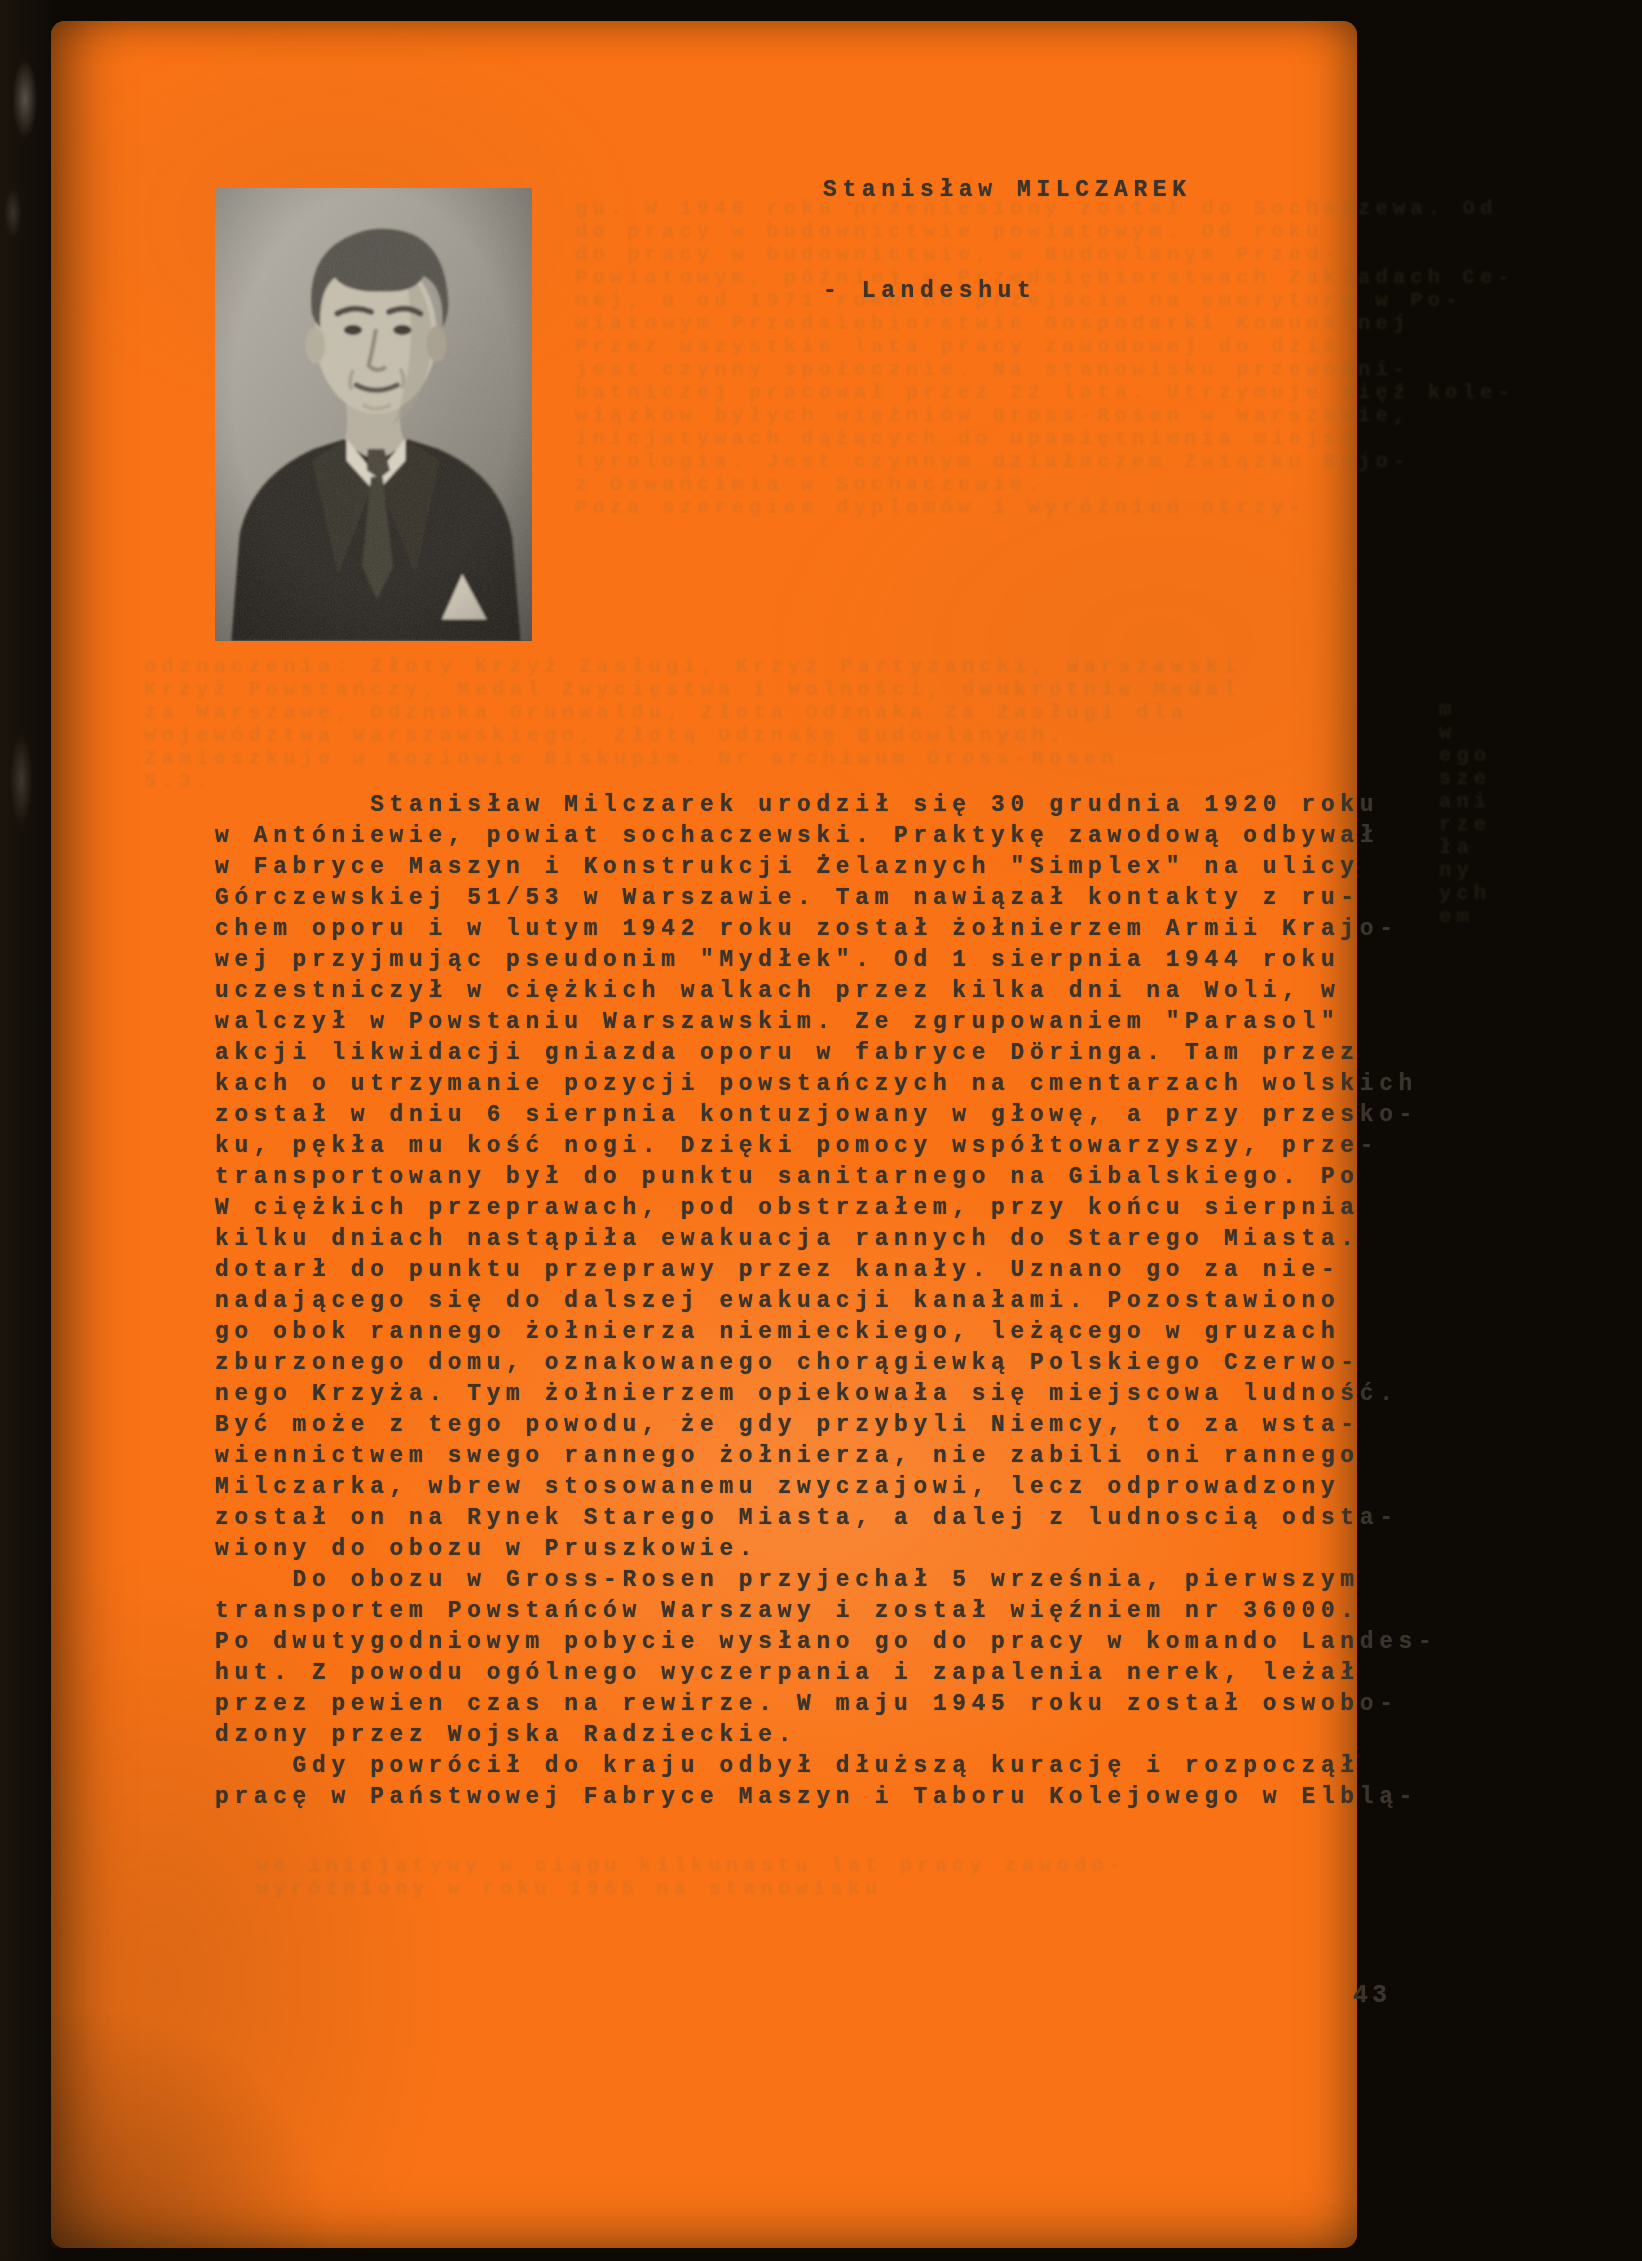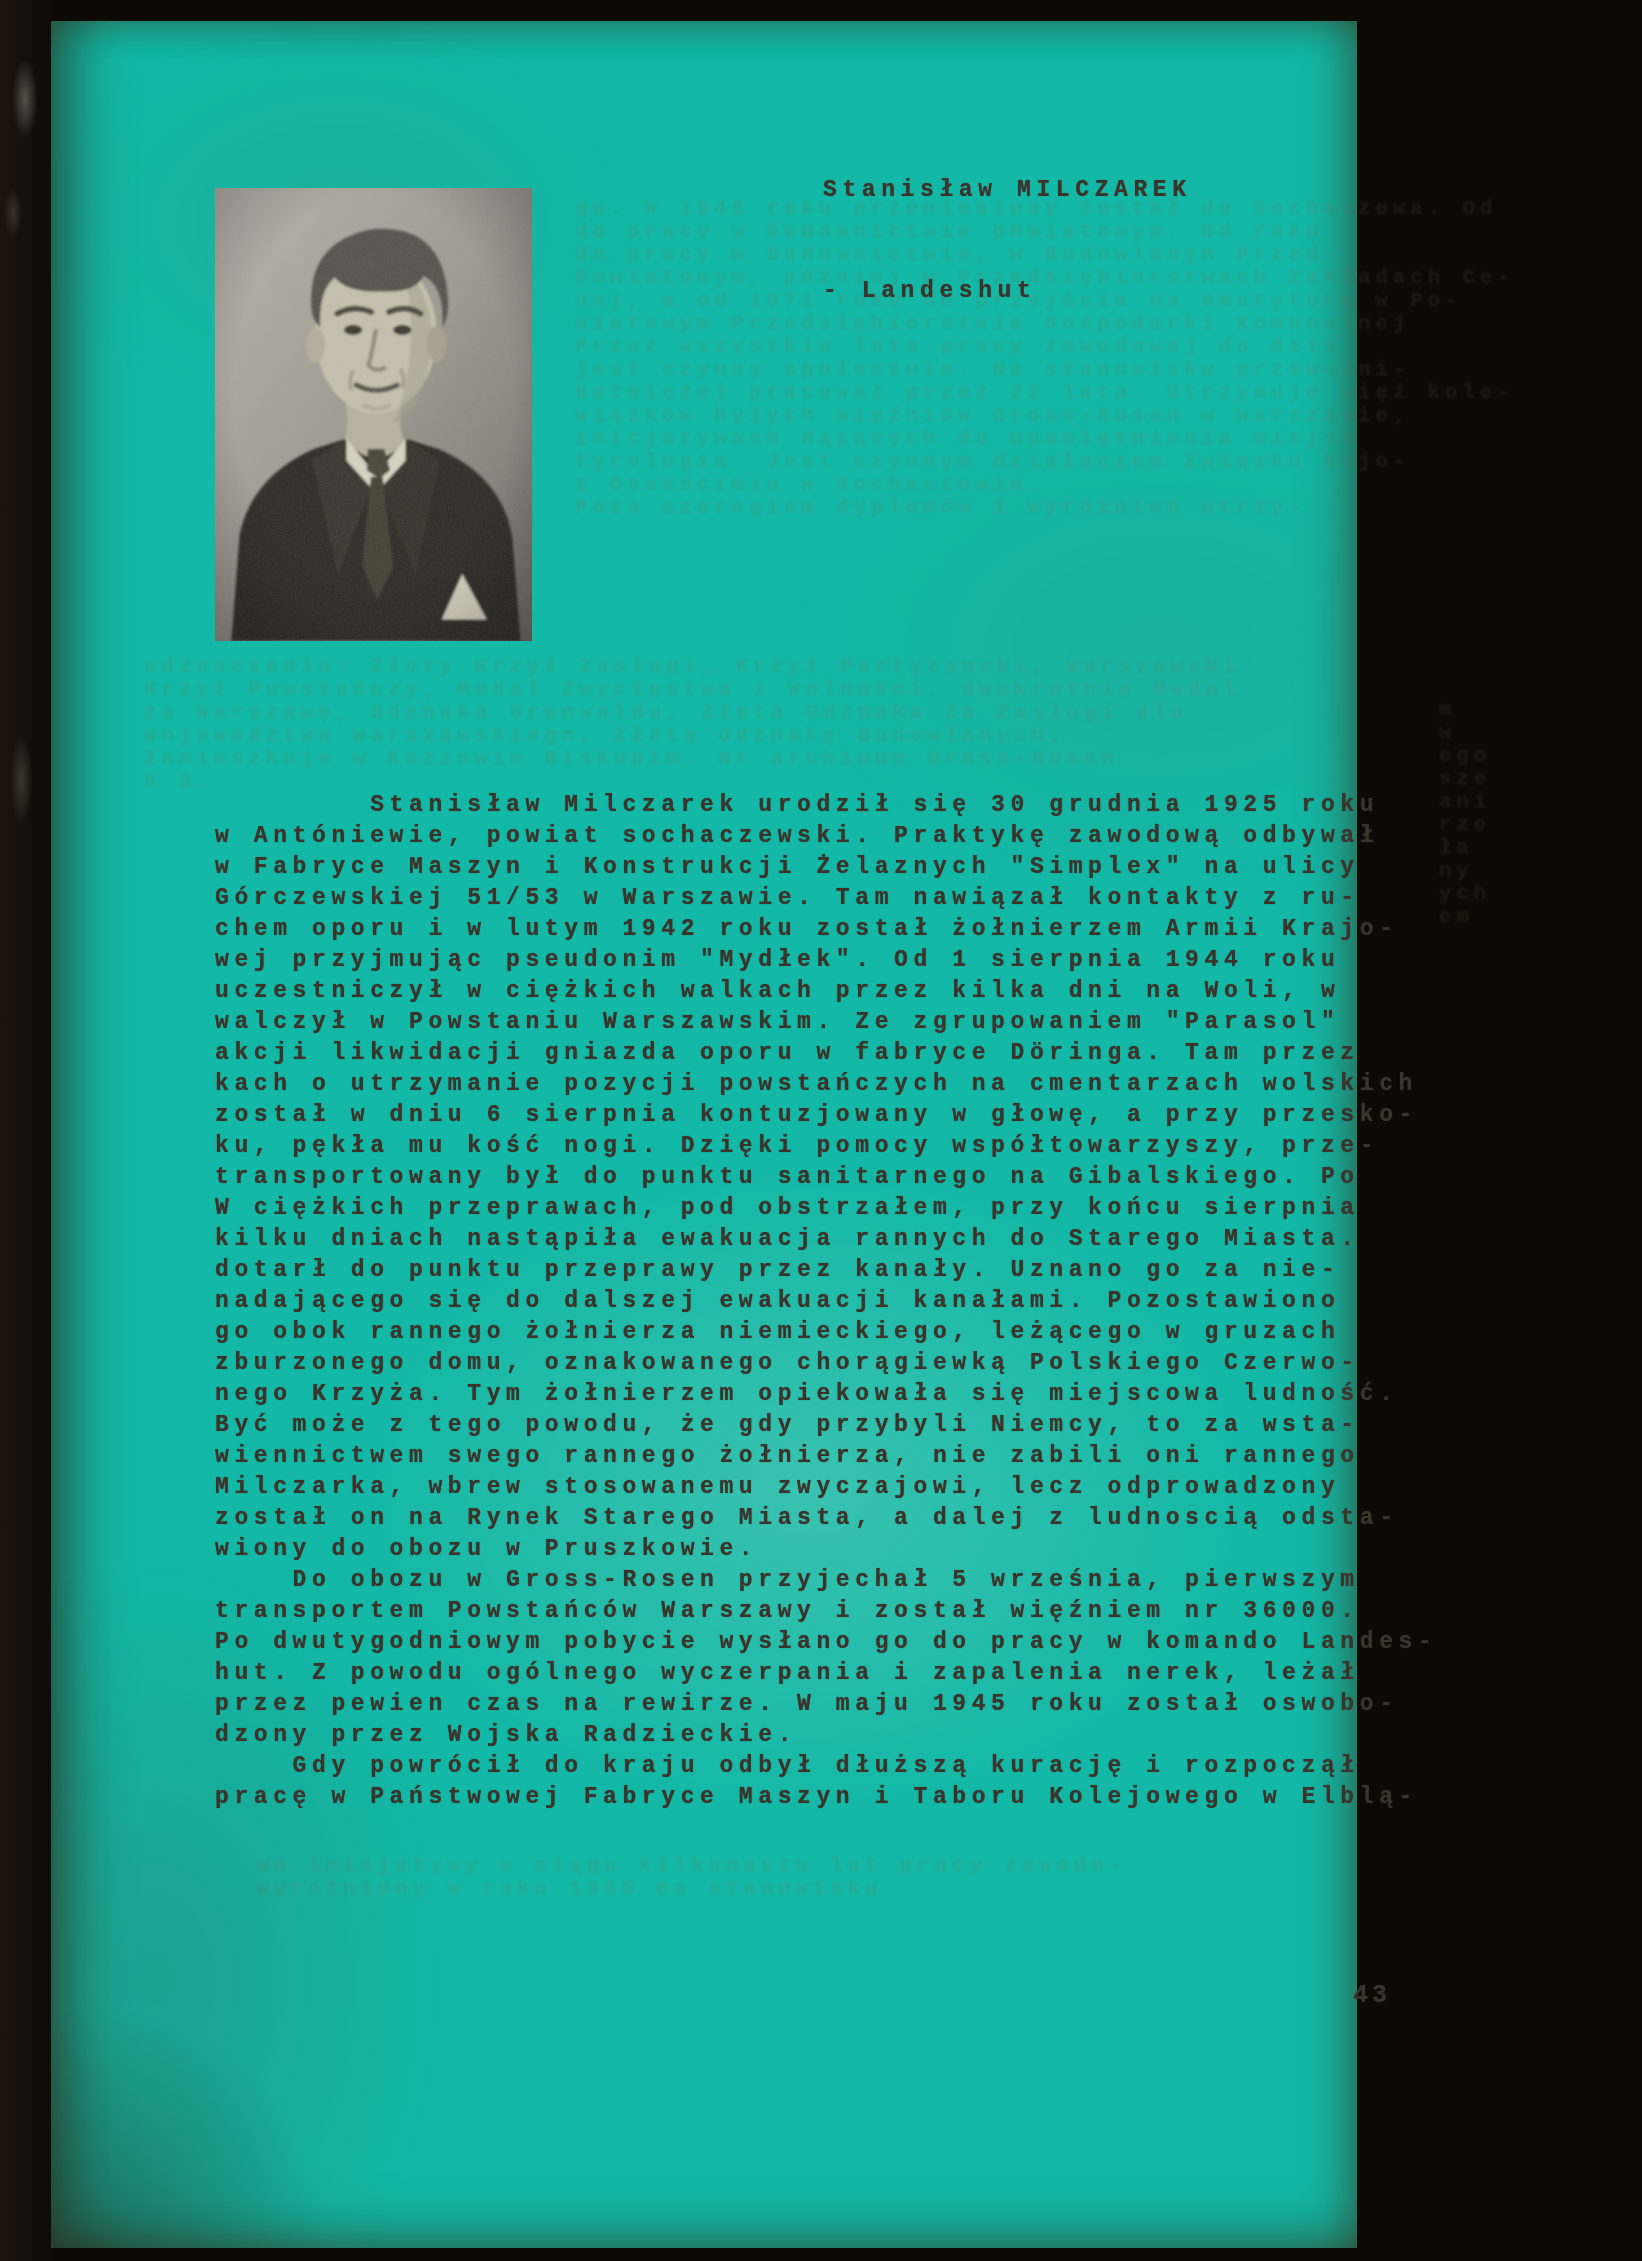--- a/index.html
+++ b/index.html
@@ -9,22 +9,22 @@
   }
   
   .surround{position:absolute;inset:0;
     background:
       radial-gradient(18px 57px at 25px 99px, rgba(165,158,148,.45), transparent 70%),
       radial-gradient(13px 36px at 13px 213px, rgba(140,132,120,.28), transparent 70%),
       radial-gradient(16.4px 66px at 21.3px 780px, rgba(150,140,124,.30), transparent 70%),
       linear-gradient(to right,#1c140c 0,#0d0a06 57px,#0d0a06 100%);
   }
   
-  .page{position:absolute;left:51px;top:21.3px;width:1306px;height:2227px;border-radius:0;
-    background:#14b8a6;
+  .page{position:absolute;left:51px;top:21.3px;width:1306px;height:2227px;border-radius:14px;
+    background:#f97316;
     box-shadow:
       inset 45px 0 57px -25px rgba(45,28,10,.60),
       inset -28px 0 49px -21.3px rgba(62,42,16,.55),
       inset 0 -38px 57px -28px rgba(62,42,16,.40),
       inset 0 23px 46px -28px rgba(62,42,16,.32);
   }
   .page::before{content:"";position:absolute;inset:0;pointer-events:none;border-radius:4.1px;
     background:
       radial-gradient(509px 345px at 22% 9%, rgba(120,90,50,.07), transparent 60%),
       radial-gradient(673px 427px at 85% 28%, rgba(120,90,50,.06), transparent 60%),
@@ -141,21 +141,21 @@
       </g>
       <rect width="386" height="552" fill="url(#pv)"></rect>
       <rect width="386" height="552" filter="url(#pgrain)" opacity="0.85"></rect>
     </svg>
   </div>
 
   <div class="hline typew abs" style="left:772px;top:153px;">Stanisław MILCZAREK</div>
   <div class="hline typew abs" style="left:772px;top:254px;text-align:right;">- Landeshut</div>
 
   <div class="bodytext typew abs" style="left:164px;top:769px;">
-      <div class="tline">        Stanisław Milczarek urodził się 30 grudnia 1925 roku</div>
+      <div class="tline">        Stanisław Milczarek urodził się 30 grudnia 1920 roku</div>
       <div class="tline">w Antóniewie, powiat sochaczewski. Praktykę zawodową odbywał</div>
       <div class="tline">w Fabryce Maszyn i Konstrukcji Żelaznych "Simplex" na ulicy</div>
       <div class="tline">Górczewskiej 51/53 w Warszawie. Tam nawiązał kontakty z ru-</div>
       <div class="tline">chem oporu i w lutym 1942 roku został żołnierzem Armii Krajo-</div>
       <div class="tline">wej przyjmując pseudonim "Mydłek". Od 1 sierpnia 1944 roku</div>
       <div class="tline">uczestniczył w ciężkich walkach przez kilka dni na Woli, w</div>
       <div class="tline">walczył w Powstaniu Warszawskim. Ze zgrupowaniem "Parasol"</div>
       <div class="tline">akcji likwidacji gniazda oporu w fabryce Döringa. Tam przez</div>
       <div class="tline">kach o utrzymanie pozycji powstańczych na cmentarzach wolskich</div>
       <div class="tline">został w dniu 6 sierpnia kontuzjowany w głowę, a przy przesko-</div>

